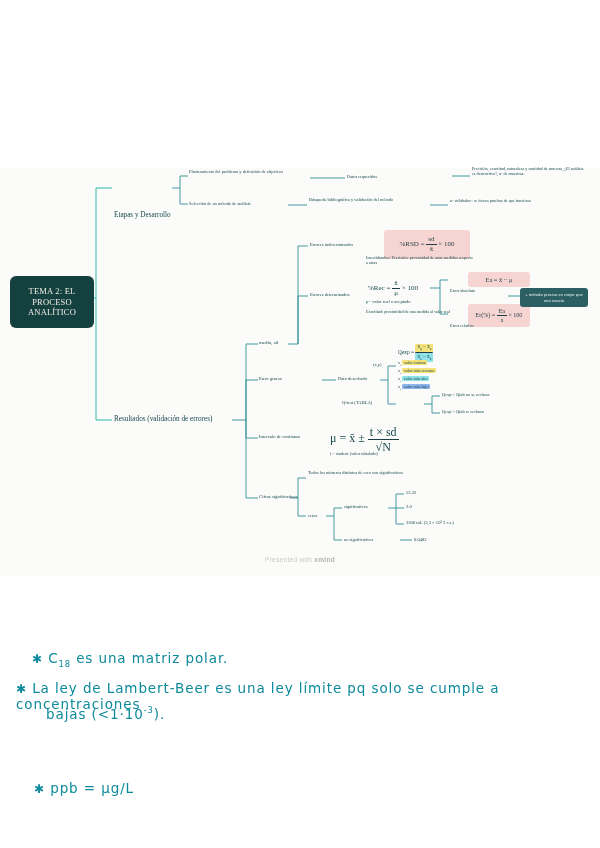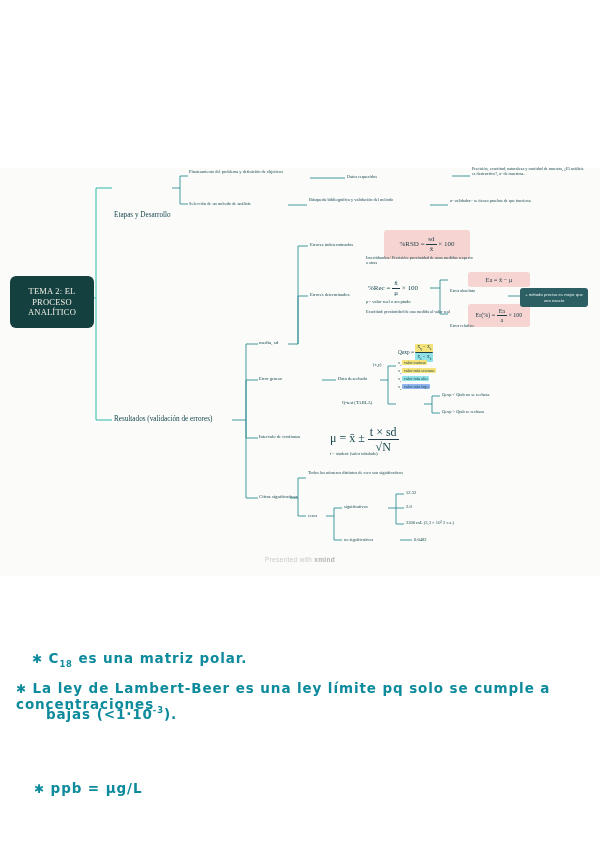--- a/index.html
+++ b/index.html
@@ -55,21 +55,21 @@
   }
   #xmind-credit b{color:#b3b3ad;}
 
   
   #notes{
     position:absolute;left:0;top:600px;width:600px;height:248px;
   }
   .hw{
     position:absolute;color:#0d8a9c;
     font-family:"DejaVu Sans",sans-serif;
-    font-size:13.5px;letter-spacing:.9px;font-weight:700;
+    font-size:13.5px;letter-spacing:.9px;font-weight:400;
   }
   .hw .bullet{font-size:12px;}
   sup{font-size:.62em;}
   sub{font-size:.62em;}
 </style>
 </head>
 <body>
 
 <div id="mindmap">
 

